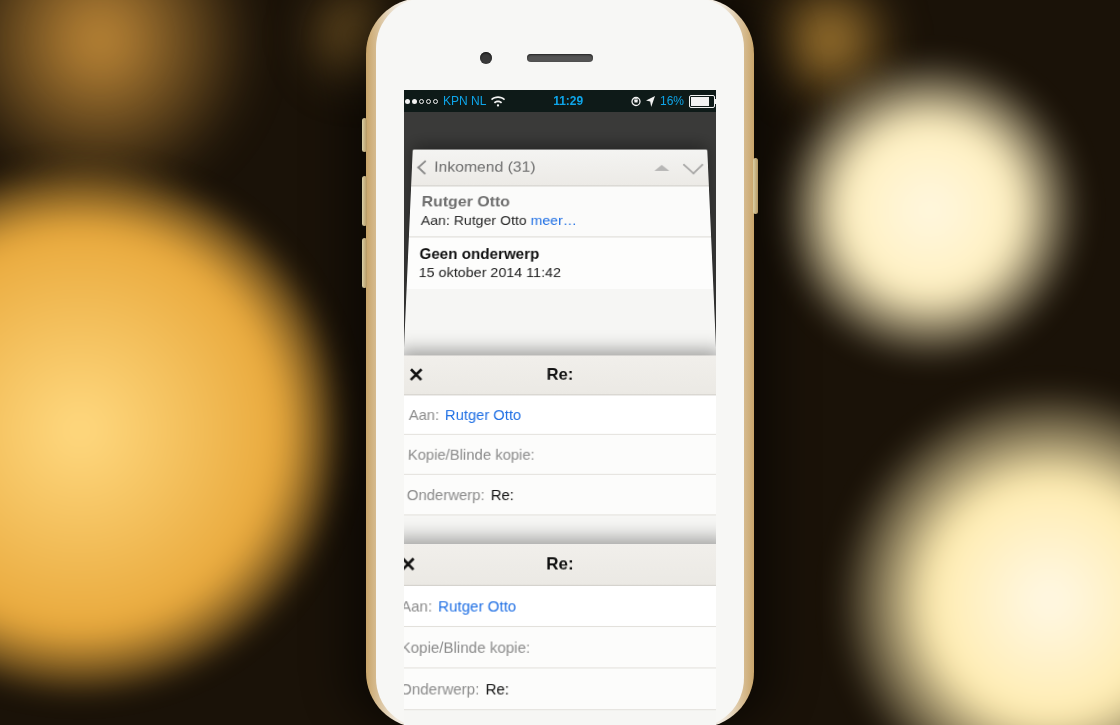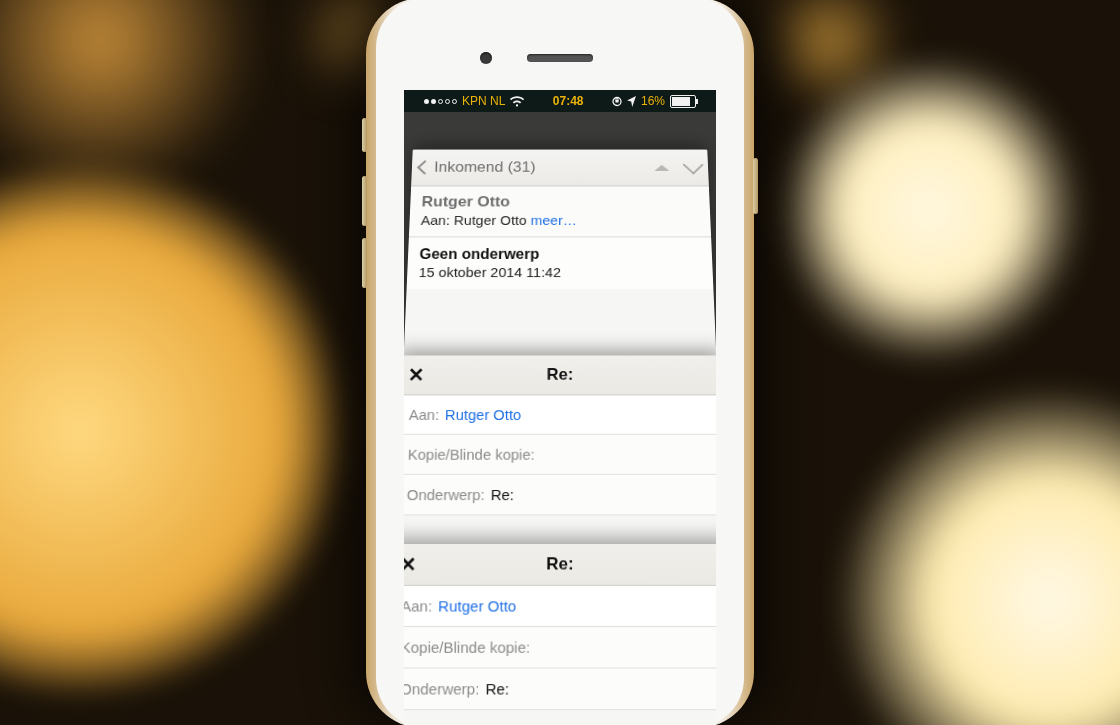--- a/index.html
+++ b/index.html
@@ -23,21 +23,21 @@
   .side-btn{position:absolute;background:linear-gradient(90deg,#dacfa5,#b59863);border-radius:3px;}
   .mute{left:-4px;top:120px;width:5px;height:34px;}
   .vol1{left:-4px;top:178px;width:5px;height:50px;}
   .vol2{left:-4px;top:240px;width:5px;height:50px;}
   .pwr{right:-4px;top:160px;width:5px;height:56px;}
 
   
   .screen{position:absolute;left:28px;right:28px;top:92px;bottom:0;background:#000;overflow:hidden;}
 
   
-  .status{height:22px;background:#0e1a18;color:#eab308;display:flex;align-items:center;font-size:12px;padding:0 20px;justify-content:space-between;}
+  .status{height:22px;background:#0e1a18;color:#0ea5e9;display:flex;align-items:center;font-size:12px;padding:0 1px;justify-content:space-between;}
   .status .left,.status .right{display:flex;align-items:center;gap:5px;}
   .dots{display:flex;gap:2px;}
   .dot{width:5px;height:5px;border-radius:50%;background:#f2f2f2;}
   .dot.empty{background:transparent;border:1px solid #f2f2f2;box-sizing:border-box;}
   .batt{display:inline-block;width:24px;height:11px;border:1px solid #f2f2f2;border-radius:2px;position:relative;}
   .batt::after{content:"";position:absolute;right:-3px;top:3px;width:2px;height:5px;background:#f2f2f2;}
   .batt .fill{position:absolute;left:1px;top:1px;bottom:1px;width:74%;background:#f2f2f2;}
 
   
   .stage{position:absolute;left:0;right:0;top:22px;bottom:0;background:#3a3a39;perspective:1000px;perspective-origin:50% 30%;}
@@ -105,21 +105,21 @@
               <span class="dot"></span>
               <span class="dot empty"></span>
               <span class="dot empty"></span>
               <span class="dot empty"></span>
           </span>
           <span>KPN NL</span>
           <svg width="14" height="11" viewBox="0 0 14 11">
               <path d="M7 10.5c.6 0 1.1-.5 1.1-1.1S7.6 8.3 7 8.3s-1.1.5-1.1 1.1.5 1.1 1.1 1.1zm-3-3.1c1.7-1.6 4.3-1.6 6 0l1.2-1.2c-2.3-2.2-6.1-2.2-8.4 0L4 7.4zM1 4.3c3.3-3.1 8.7-3.1 12 0l1.2-1.2C10.3-0.7 3.7-0.7 0 3.1L1 4.3z" fill="#f2f2f2"></path>
             </svg>
         </div>
-        <div style="font-weight:600">07:48</div>
+        <div style="font-weight:600">11:29</div>
         <div class="right">
           <svg width="10" height="11" viewBox="0 0 10 11">
               <circle cx="5" cy="5.5" r="4" fill="none" stroke="#f2f2f2" stroke-width="1.3"></circle>
               <path d="M4 3.8V3a1 1 0 0 1 2 0v.8" fill="none" stroke="#f2f2f2" stroke-width="1"></path>
               <rect x="3.4" y="3.8" width="3.2" height="2.6" rx=".5" fill="#f2f2f2"></rect>
             </svg>
           <svg width="9" height="11" viewBox="0 0 9 11">
               <path d="M0 4.5 9 0 5.2 11 4.2 5.5z" fill="#f2f2f2"></path>
             </svg>
           <span>16%</span>

